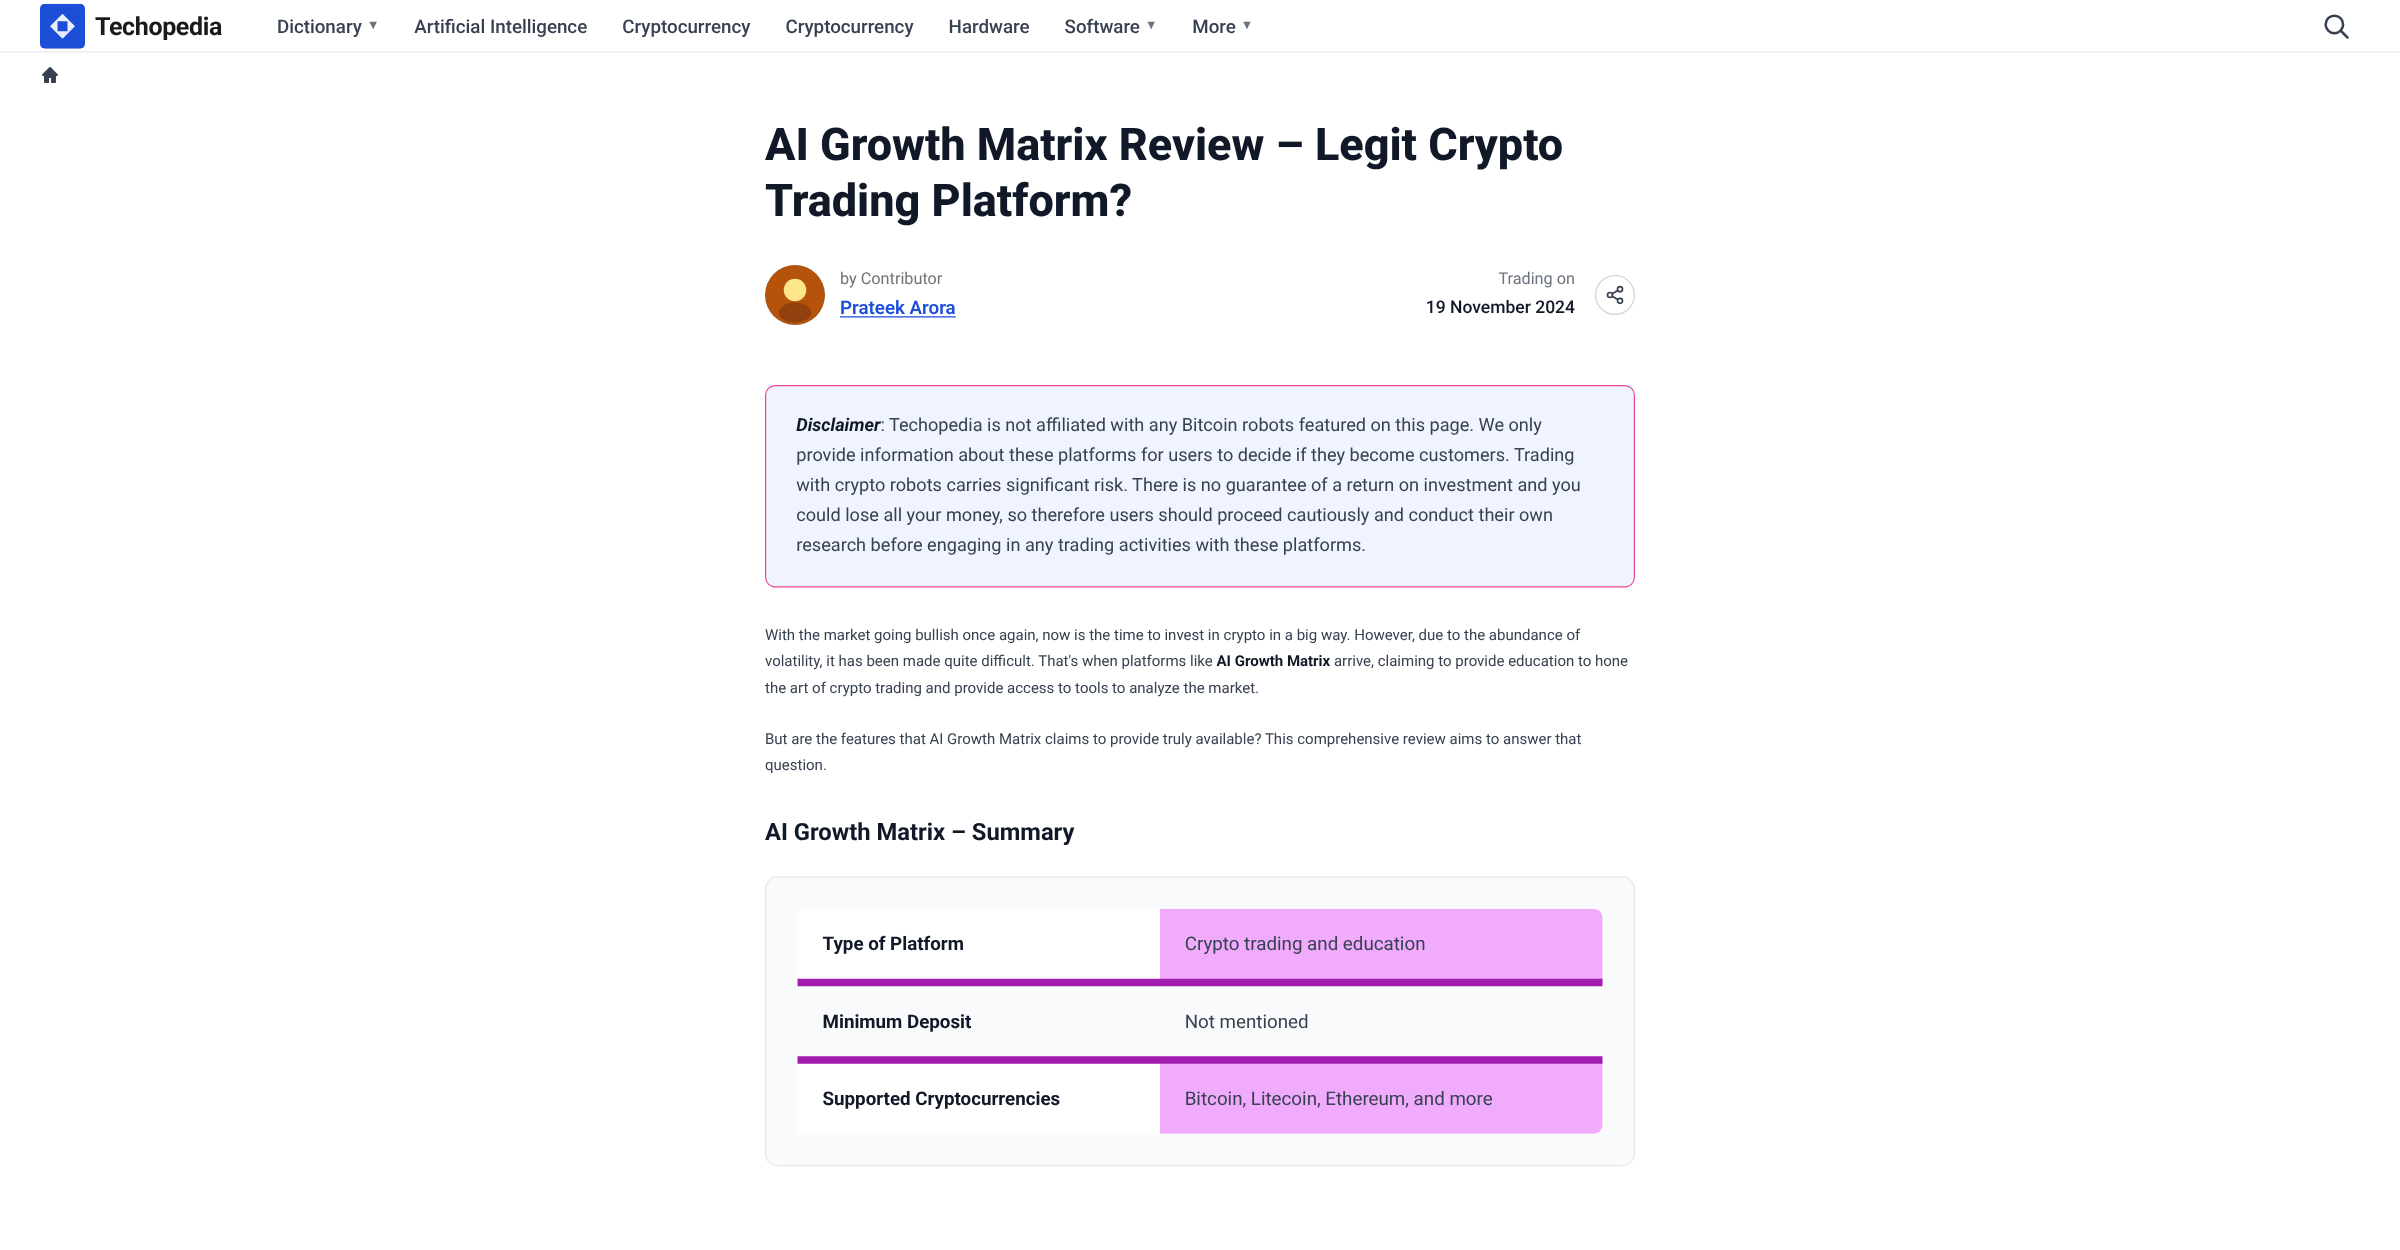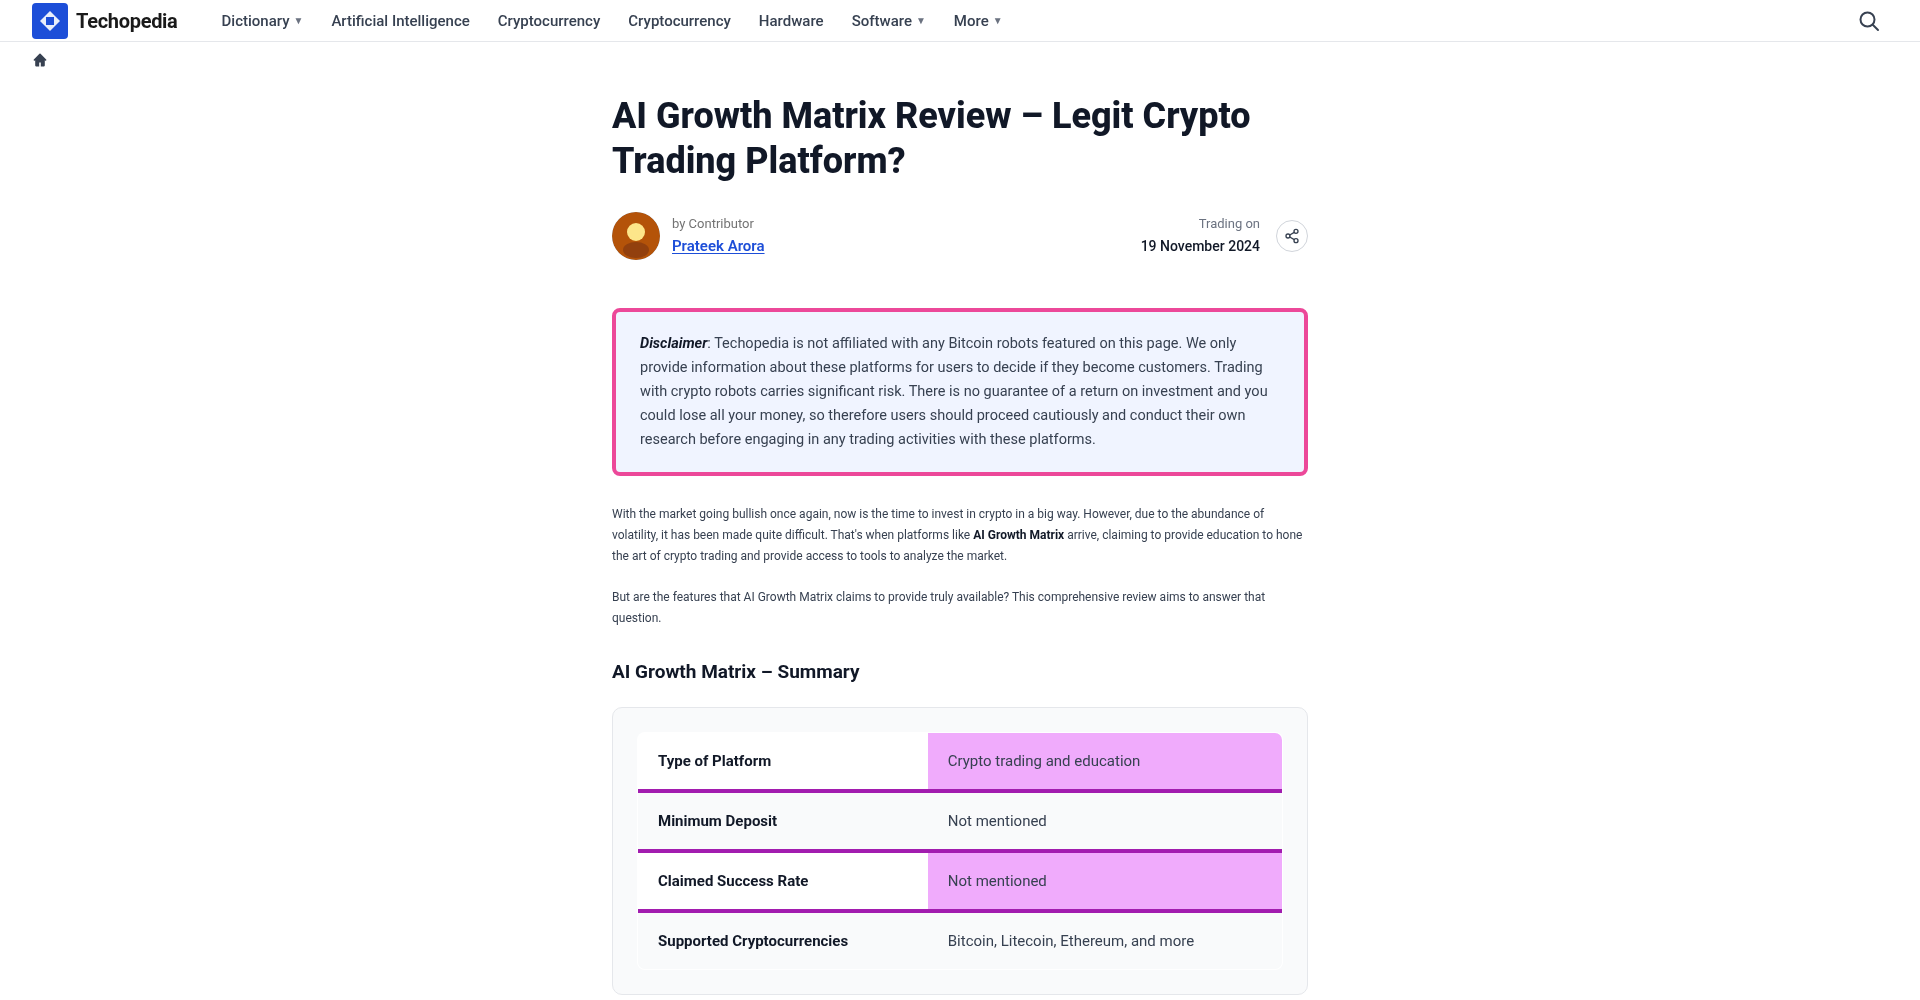--- a/index.html
+++ b/index.html
@@ -198,21 +198,21 @@
       display: flex;
       align-items: center;
       justify-content: center;
       cursor: pointer;
       color: #374151;
     }
 
     
     .disclaimer-box {
       background: #f0f4ff;
-      border: 4px solid #ec4899;
+      border: 1px solid #ec4899;
       border-radius: 8px;
       padding: 20px 24px;
       margin-bottom: 28px;
       font-size: 14.5px;
       line-height: 1.65;
       color: #374151;
     }
 
     .disclaimer-box em strong {
       font-style: italic;
@@ -252,21 +252,21 @@
     .summary-table {
       width: 100%;
       border-collapse: collapse;
       background: #ffffff;
       border-radius: 8px;
       overflow: hidden;
       border: 1px solid #e5e7eb;
     }
 
     .summary-table tr {
-      border-bottom: 4px solid #a21caf;
+      border-bottom: 6px solid #a21caf;
     }
 
     .summary-table tr:last-child {
       border-bottom: none;
     }
 
     .summary-table td {
       padding: 16px 20px;
       font-size: 15px;
       vertical-align: middle;
@@ -402,24 +402,20 @@
 
       <tr>
       <td>Type of Platform</td>
       <td>Crypto trading and education</td>
     </tr>
           <tr>
       <td>Minimum Deposit</td>
       <td>Not mentioned</td>
     </tr>
           <tr>
-      <td>Claimed Success Rate</td>
-      <td>Not mentioned</td>
-    </tr>
-          <tr>
       <td>Supported Cryptocurrencies</td>
       <td>Bitcoin, Litecoin, Ethereum, and more</td>
     </tr>
         </tbody>
     </table>
   </div>
 
 </div>
 
 </body></html>

